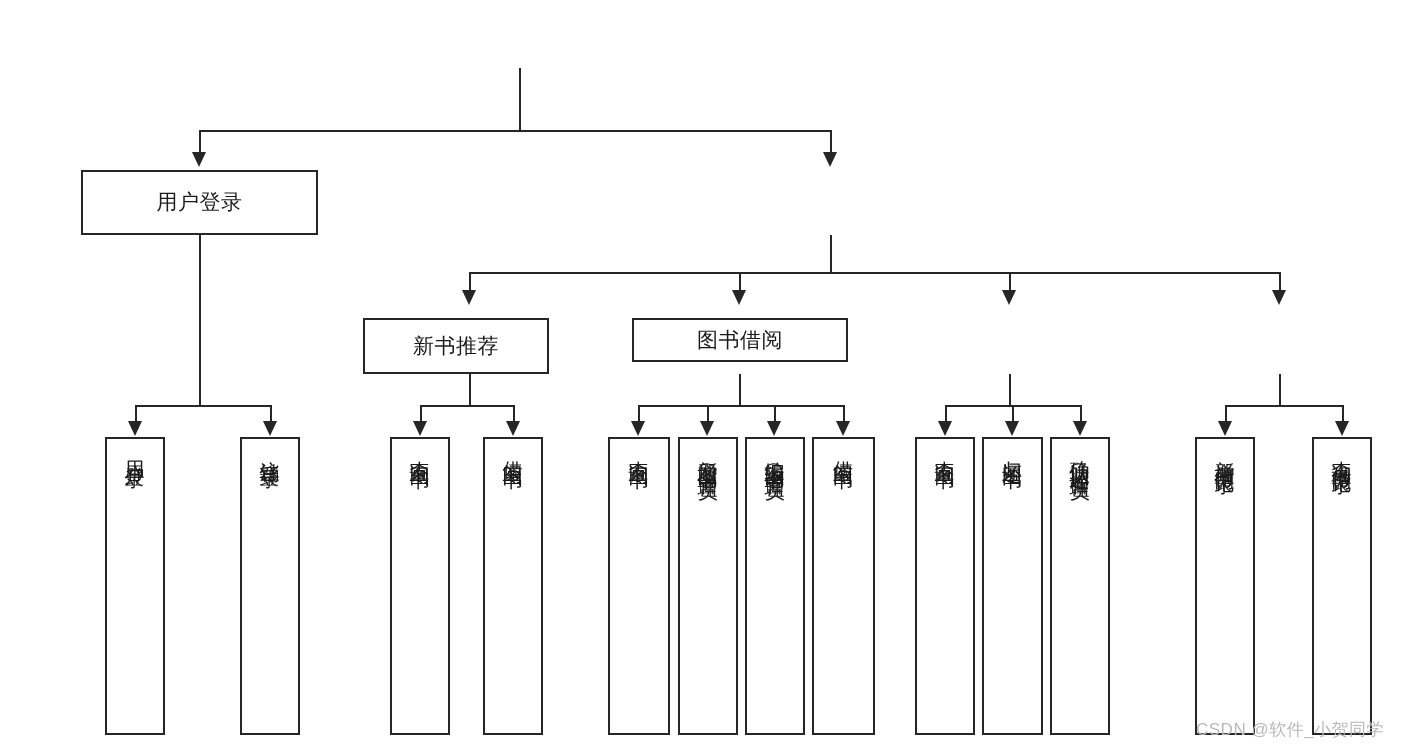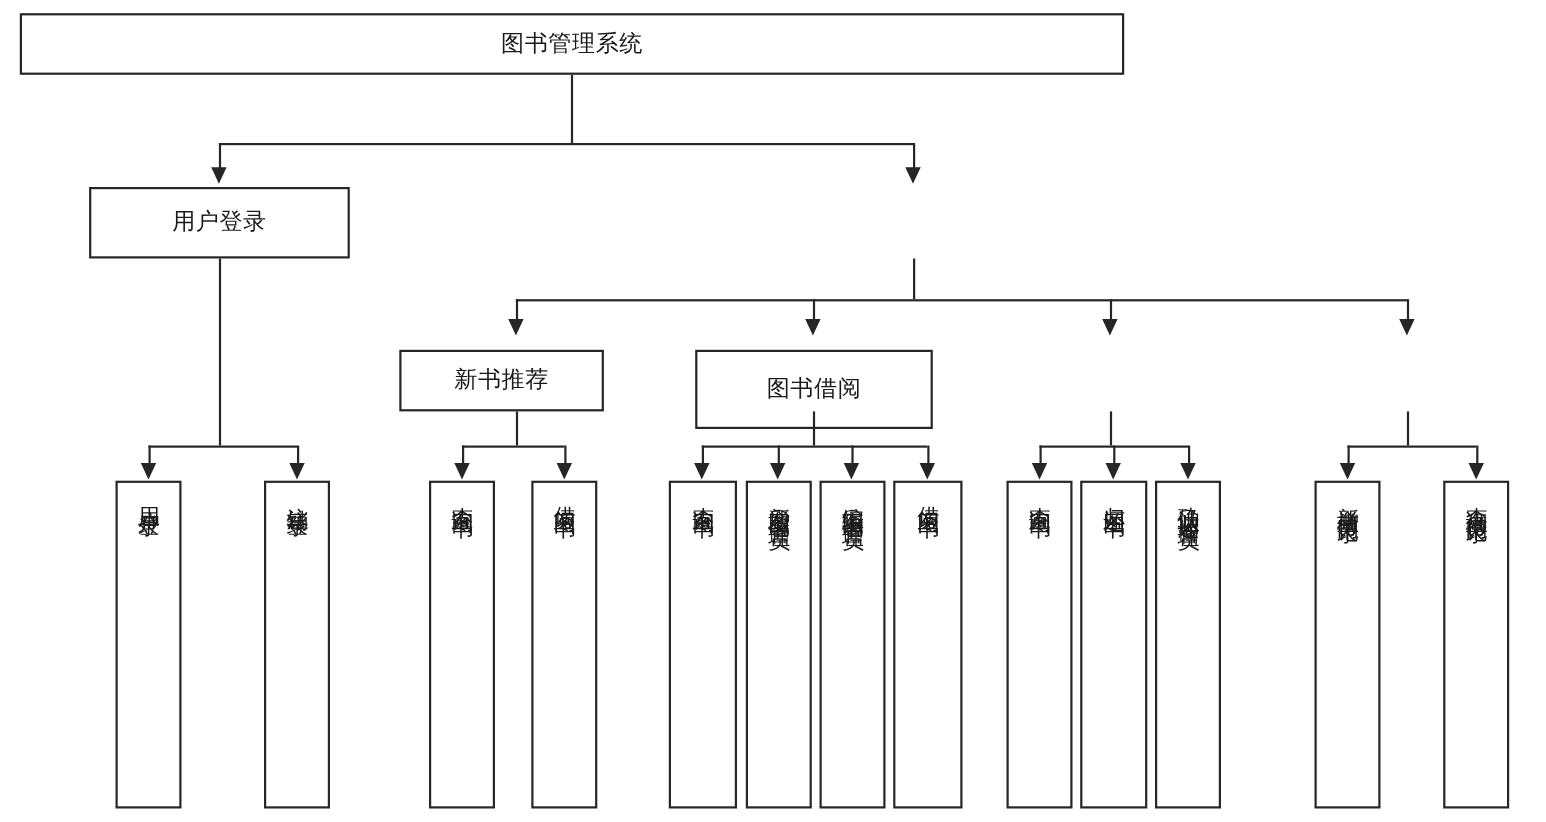--- a/index.html
+++ b/index.html
@@ -71,23 +71,20 @@
     color:#b9b9b9;
     white-space:nowrap;
     letter-spacing:0.5px;
   }
 </style>
 </head>
 <body>
 
 <div id="canvas">
 
-  <div class="node" id="n-root" style="left: 18px; top: 12px; width: 1004px; height: 56px;">
-    <span class="label">图书管理系统</span>
-  </div>
 
   <div class="vline" style="left:519px;top:68px;height:62px;"></div>
 
   <div class="hline" style="left:199px;top:130px;width:632px;"></div>
 
   <div class="vline" style="left:199px;top:130px;height:23px;"></div>
   <div class="arrow" style="left:192px;top:152px;"></div>
   <div class="vline" style="left:830px;top:130px;height:23px;"></div>
   <div class="arrow" style="left:823px;top:152px;"></div>
 
@@ -109,21 +106,21 @@
   <div class="vline" style="left:739px;top:272px;height:20px;"></div>
   <div class="arrow" style="left:732px;top:290px;"></div>
   <div class="vline" style="left:1009px;top:272px;height:20px;"></div>
   <div class="arrow" style="left:1002px;top:290px;"></div>
   <div class="vline" style="left:1279px;top:272px;height:20px;"></div>
   <div class="arrow" style="left:1272px;top:290px;"></div>
 
   <div class="node" id="n-l3-0" style="left: 363px; top: 318px; width: 186px; height: 56px;">
     <span class="label">新书推荐</span>
   </div>
-  <div class="node" id="n-l3-1" style="left: 632px; top: 318px; width: 216px; height: 72px;">
+  <div class="node" id="n-l3-1" style="left: 632px; top: 318px; width: 216px; height: 44px;">
     <span class="label">图书借阅</span>
   </div>
 
   <div class="vline" style="left:469px;top:374px;height:31px;"></div>
   <div class="hline" style="left:420px;top:405px;width:93px;"></div>
   <div class="vline" style="left:420px;top:405px;height:18px;"></div>
   <div class="arrow" style="left:413px;top:421px;"></div>
   <div class="vline" style="left:513px;top:405px;height:18px;"></div>
   <div class="arrow" style="left:506px;top:421px;"></div>
 
@@ -187,14 +184,15 @@
   <div class="node vertical" id="n-leaf-10" style="left: 1050px; top: 437px; width: 60px; height: 298px;">
     <span class="label">确认归还（管理员）</span>
   </div>
   <div class="node vertical" id="n-leaf-11" style="left: 1195px; top: 437px; width: 60px; height: 298px;">
     <span class="label">新增借阅记录</span>
   </div>
   <div class="node vertical" id="n-leaf-12" style="left: 1312px; top: 437px; width: 60px; height: 298px;">
     <span class="label">查询借阅记录</span>
   </div>
 
+  <div id="watermark" style="left: 1196px; top: 718px;">CSDN @软件_小贺同学</div>
 
 </div>
 
 </body></html>

